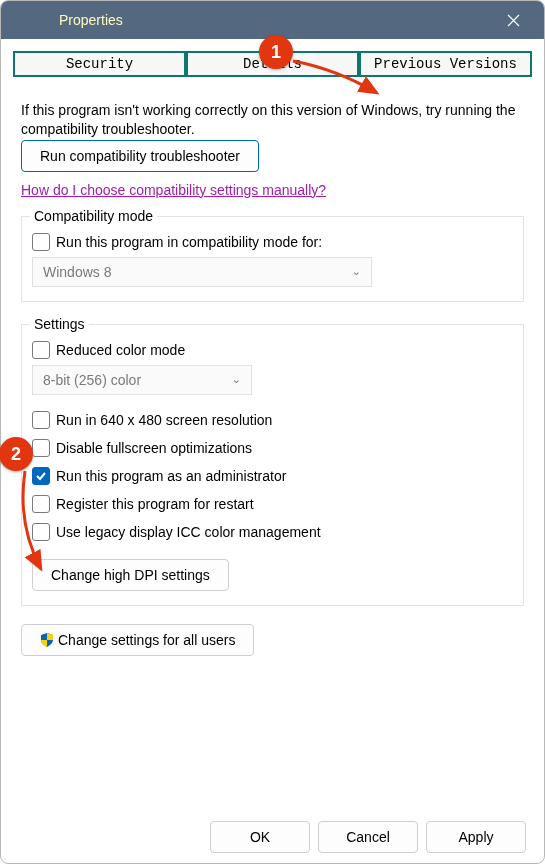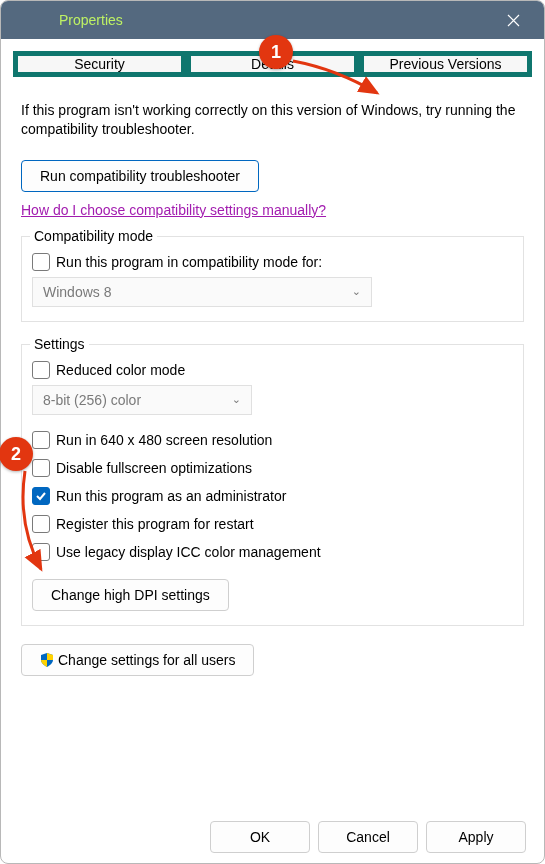--- a/index.html
+++ b/index.html
@@ -18,21 +18,21 @@
     height: 864px;
     border: 1px solid #b8b8b8;
     border-radius: 8px;
     display: flex;
     flex-direction: column;
     background: #fff;
   }
   .titlebar {
     height: 38px;
     background: #54697f;
-    color: #bef264;
+    color: #fef9c3;
     display: flex;
     align-items: center;
     border-radius: 7px 7px 0 0;
     padding: 0 8px 0 20px;
   }
   .titlebar .title {
     flex: 1;
     font-size: 14px;
     padding-left: 38px;
   }
@@ -56,23 +56,24 @@
     display: grid;
     grid-template-columns: repeat(3, 1fr);
     margin-bottom: 4px;
   }
   .tab {
     height: 26px;
     display: flex;
     align-items: center;
     justify-content: center;
     background: #f7f7f7;
-    border: 5px solid #0f766e;
-    cursor: pointer;
-    font-size: 14px;
+    border: 2px solid #0f766e;
+    cursor: pointer;
+    font-size: 14px;
+    font-family: Liberation Mono, monospace;
   }
   .tab.active {
     background: #fff;
     border-bottom-color: #fff;
   }
   .tab-content {
     border: 0;
     padding: 10px 8px 0 8px;
     flex: 1;
   }
@@ -85,21 +86,20 @@
     height: 32px;
     border: 1px solid #cfcfcf;
     border-radius: 4px;
     background: #fdfdfd;
     display: inline-flex;
     align-items: center;
     justify-content: center;
     padding: 0 18px;
     font-size: 14px;
     cursor: pointer;
-    margin-top: 20px;
   }
   .btn.primary {
     border: 1.5px solid #0067c0;
   }
   .link {
     color: #a21caf;
     text-decoration: underline;
     cursor: pointer;
     display: inline-block;
     margin-top: 10px;

